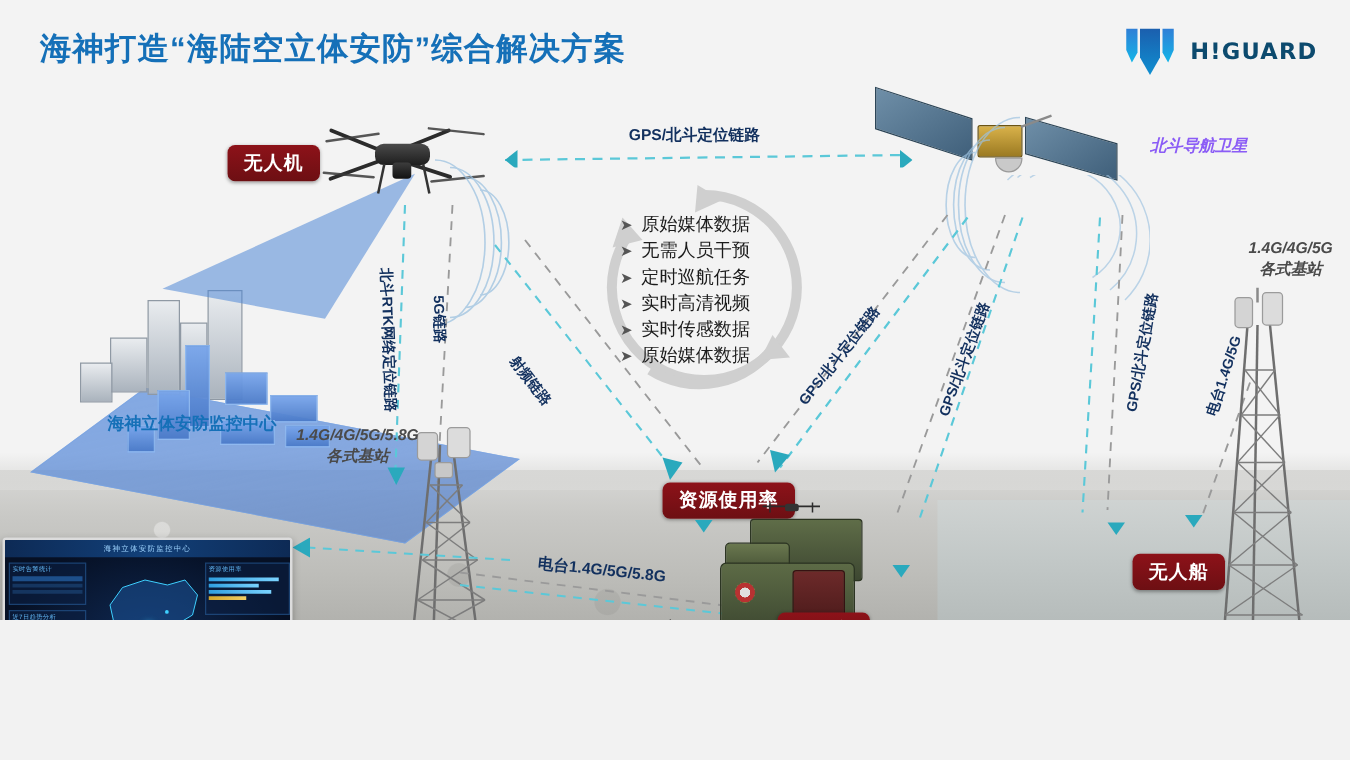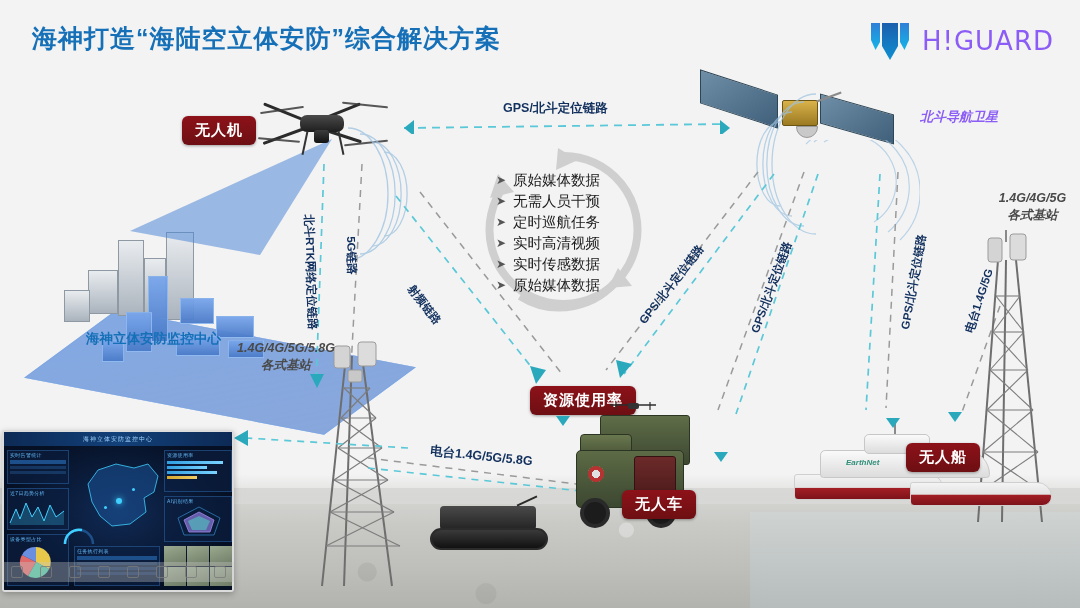--- a/index.html
+++ b/index.html
@@ -1,31 +1,31 @@
 <!DOCTYPE html>
 <html><head>
 <meta charset="utf-8">
 <style>
   * { box-sizing: border-box; margin:0; padding:0; }
   html,body{
     width:1080px; height:608px; overflow:hidden;
     background:#f2f2f2;
     font-family:"Liberation Sans","DejaVu Sans",sans-serif;
   }
-  #stage{position:relative;width:1080px;height:608px;background:#f3f3f3;overflow:hidden;}
+  #stage{position:relative;width:1080px;height:496px;background:#f3f3f3;overflow:hidden;}
 
   
   .hdr-title{
     position:absolute;left:32px;top:22px;
     font-size:25px;font-weight:bold;color:#1570b8;letter-spacing:1px;
     white-space:nowrap;
   }
   .logo-wrap{position:absolute;right:26px;top:20px;display:flex;align-items:center;gap:12px;}
   .logo-mark{width:40px;height:42px;position:relative;}
-  .logo-text{font-size:26px;font-weight:normal;color:#8b5cf6;letter-spacing:1px;
+  .logo-text{font-size:18px;font-weight:bold;color:#0c4a6e;letter-spacing:1px;
              font-family:"DejaVu Sans",sans-serif;}
 
   
   .ground{
     position:absolute;left:0;bottom:0;width:1080px;height:120px;
     background:
       linear-gradient(180deg,#d8d8d6 0%,#c9c9c6 30%,#bdbdb9 70%,#b2b2ae 100%);
   }
   .ground:before{
     content:"";position:absolute;left:0;top:-14px;width:100%;height:30px;
@@ -557,28 +557,20 @@
     <div style="position:absolute;left:28px;top:46px;width:16px;height:16px;border-radius:50%;background:radial-gradient(circle,#e0e0e0 35%,#b83232 36%,#b83232 70%,#d4b94a 71%);"></div>
   </div>
   <div class="badge" style="left:622px;top:470px;margin-top:20px;">无人车</div>
 
   <div class="tracked">
     <div class="tr-body"></div>
     <div class="tr-track"></div>
     <div style="position:absolute;left:86px;top:0px;width:22px;height:2px;background:#2b2b2b;transform:rotate(-25deg);"></div>
   </div>
 
-  <div class="boat">
-    <div class="hull" style="left:4px;top:44px;width:150px;height:26px;border-radius:4px 20px 14px 6px;"></div>
-    <div class="hull" style="left:120px;top:52px;width:142px;height:24px;border-radius:4px 22px 14px 6px;"></div>
-    <div class="deck" style="left:30px;top:20px;width:170px;height:28px;border-radius:6px 28px 4px 4px;"></div>
-    <div class="deck" style="left:74px;top:4px;width:66px;height:20px;border-radius:5px;"></div>
-    <div style="position:absolute;left:104px;top:-12px;width:2px;height:16px;background:#8a8a8a;"></div>
-    <div style="position:absolute;left:56px;top:28px;font-size:8px;color:#2f8f7a;font-weight:bold;font-style:italic;">EarthNet</div>
-  </div>
   <div class="badge" style="left:906px;top:443px;">无人船</div>
 
   <div style="position:absolute;left:556px;top:416px;width:0;height:0;border-left:7px solid transparent;border-right:7px solid transparent;border-top:10px solid #2aa9bd;"></div>
   <div style="position:absolute;left:714px;top:452px;width:0;height:0;border-left:7px solid transparent;border-right:7px solid transparent;border-top:10px solid #2aa9bd;"></div>
   <div style="position:absolute;left:886px;top:418px;width:0;height:0;border-left:7px solid transparent;border-right:7px solid transparent;border-top:10px solid #2aa9bd;"></div>
   <div style="position:absolute;left:948px;top:412px;width:0;height:0;border-left:7px solid transparent;border-right:7px solid transparent;border-top:10px solid #2aa9bd;"></div>
 
 </div>
 
 </body></html>

